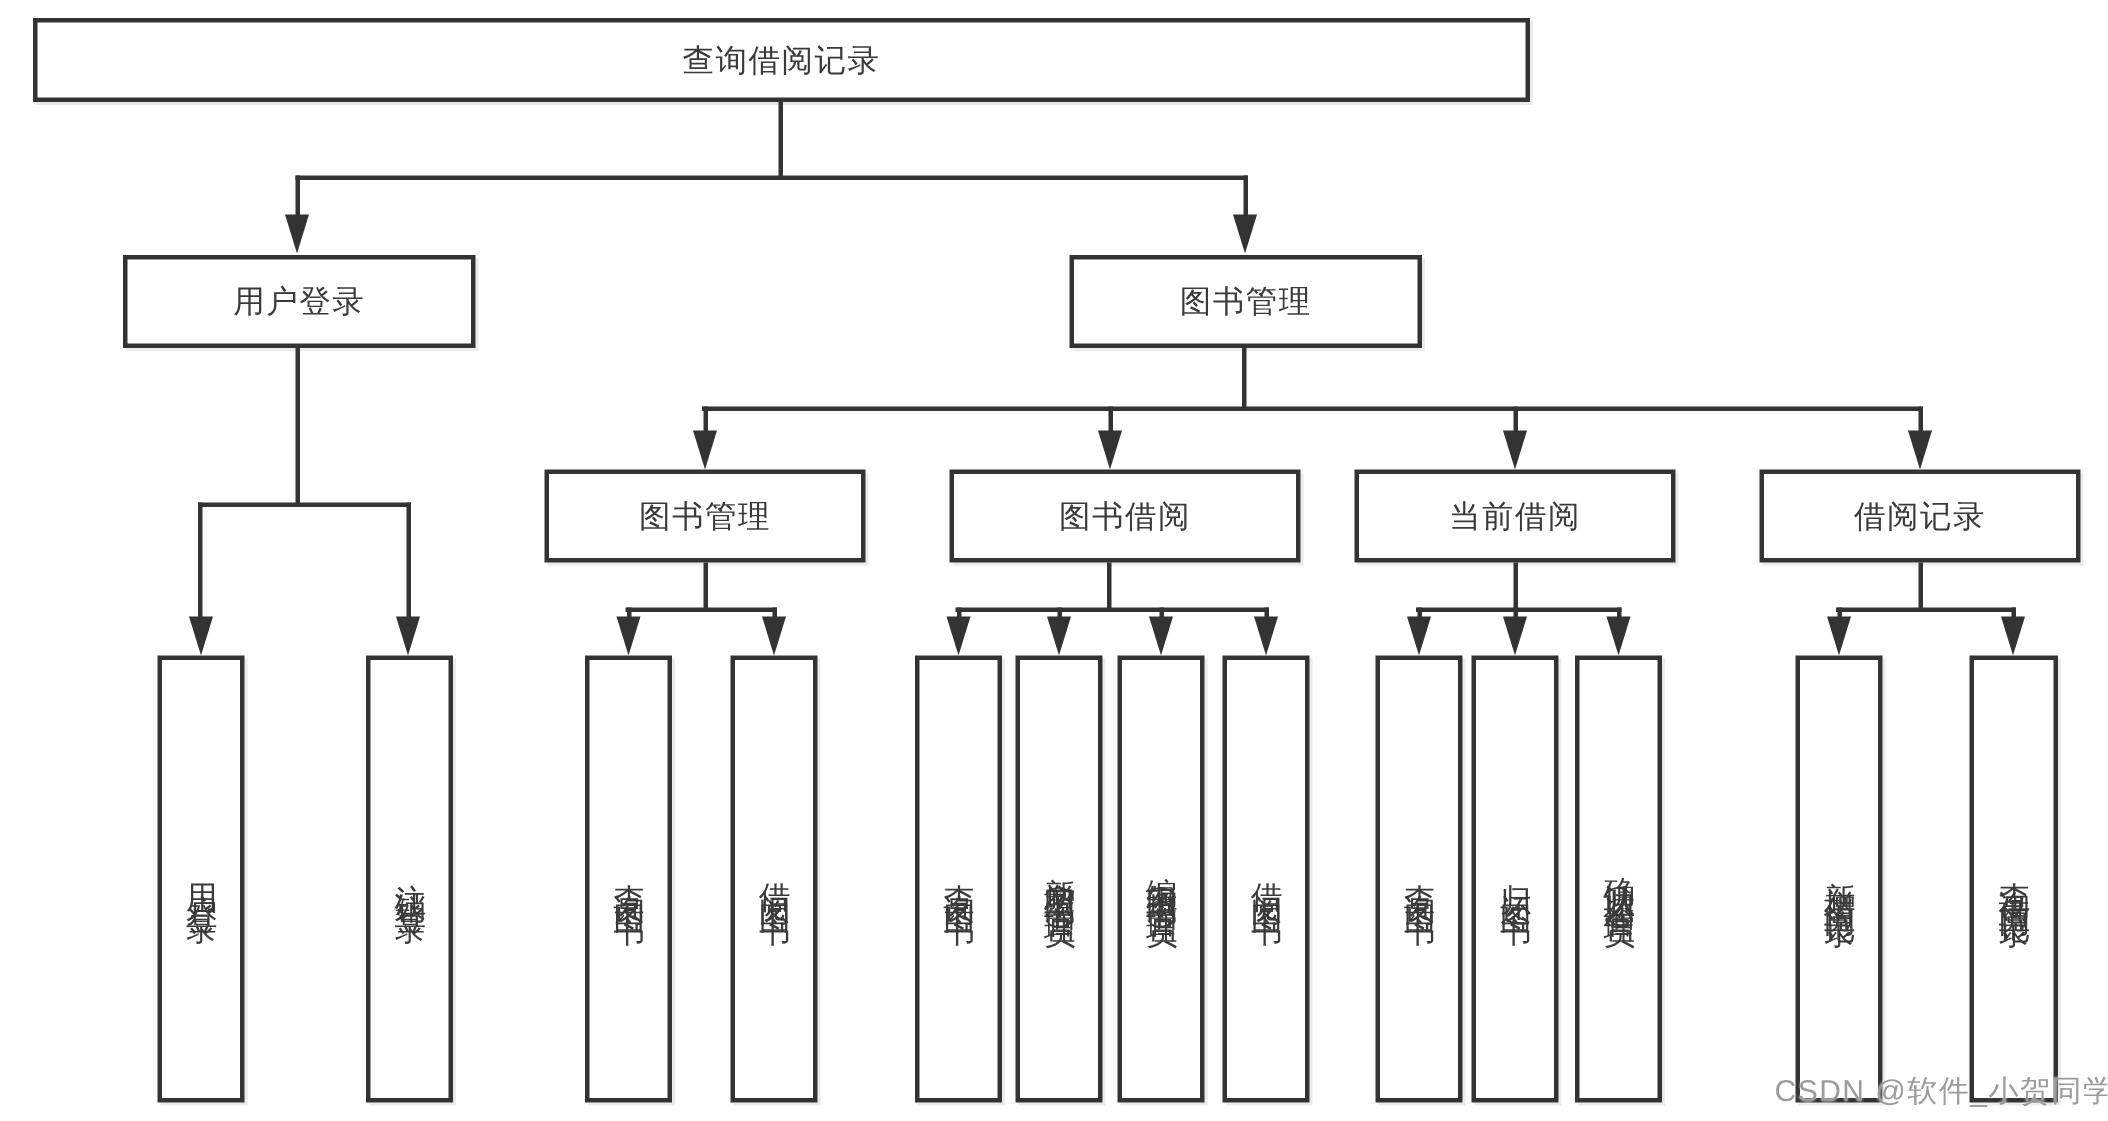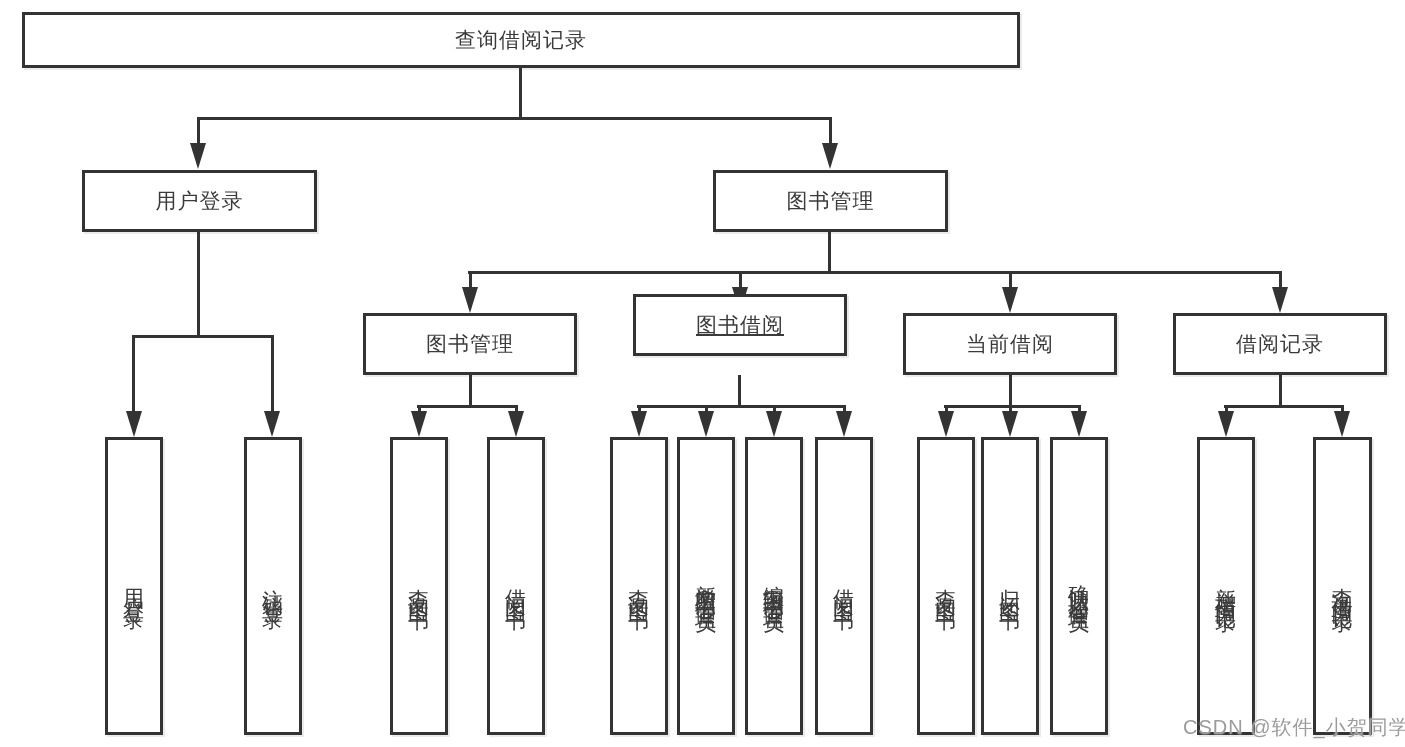--- a/index.html
+++ b/index.html
@@ -69,21 +69,21 @@
   <div class="vline" style="left:739px; top:271px; height:20px;"></div>
   <div class="arrow" style="left:732px; top:287px;"></div>
   <div class="vline" style="left:1009px; top:271px; height:20px;"></div>
   <div class="arrow" style="left:1002px; top:287px;"></div>
   <div class="vline" style="left:1279px; top:271px; height:20px;"></div>
   <div class="arrow" style="left:1272px; top:287px;"></div>
 
   <div class="node" style="left:363px; top:313px; width:214px; height:62px;">
     <span>图书管理</span>
   </div>
-  <div class="node" style="left:633px; top:294px; width:214px; height:62px;text-decoration:underline;">
+  <div class="node" style="left:633px; top:313px; width:234px; height:62px;">
     <span>图书借阅</span>
   </div>
   <div class="node" style="left:903px; top:313px; width:214px; height:62px;font-family:Liberation Mono, monospace;">
     <span>当前借阅</span>
   </div>
   <div class="node" style="left:1173px; top:313px; width:214px; height:62px;">
     <span>借阅记录</span>
   </div>
 
   <div class="vline" style="left:469px; top:375px; height:32px;"></div>

